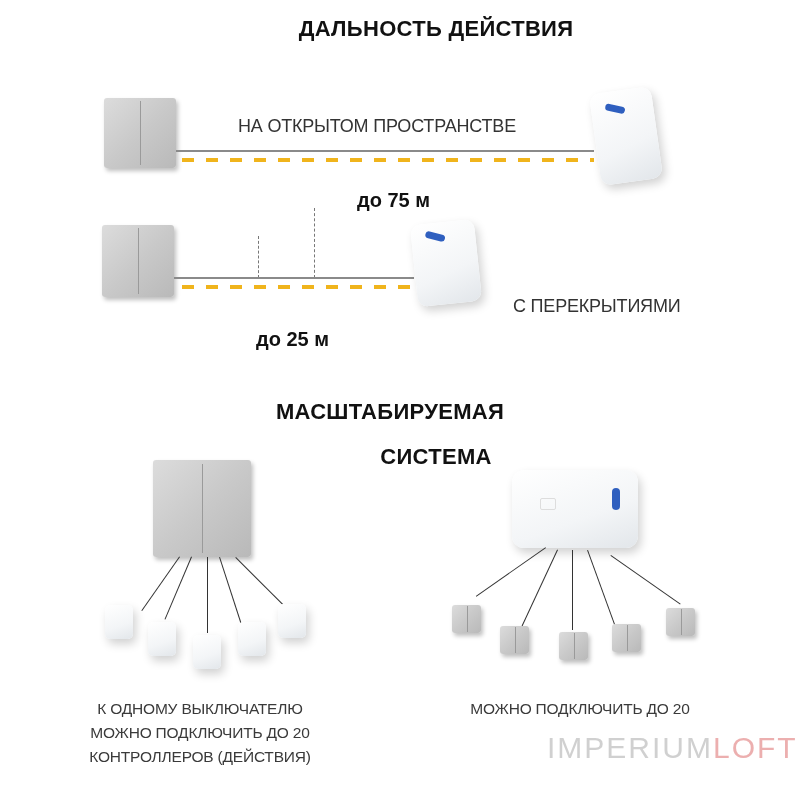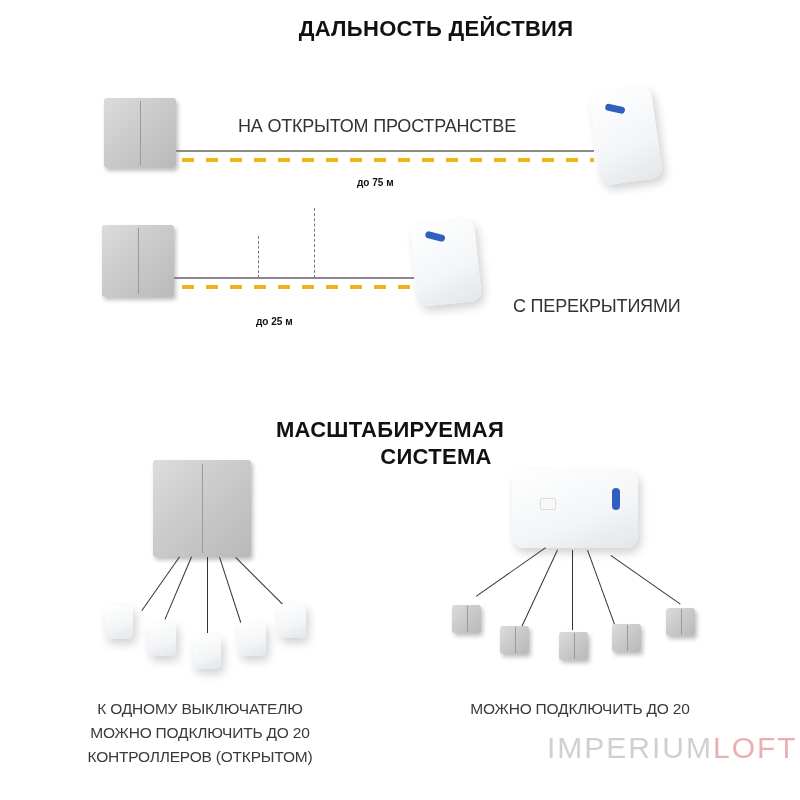--- a/index.html
+++ b/index.html
@@ -1,20 +1,20 @@
 <!DOCTYPE html>
 <html><head>
 <meta charset="utf-8">
 <style>
   html,body{margin:0;padding:0;background:#ffffff;}
   body{width:800px;height:800px;position:relative;overflow:hidden;font-family:"Liberation Sans","DejaVu Sans",sans-serif;color:#1a1a1a;}
   .abs{position:absolute;}
   .h-title{font-weight:700;font-size:22px;letter-spacing:0.3px;text-align:center;color:#111;padding-left:36px;}
   .label-light{font-weight:400;font-size:18px;color:#333;letter-spacing:-0.2px;}
-  .dist{font-weight:700;font-size:10px;color:#111;}
+  .dist{font-weight:700;font-size:20px;color:#111;margin-top:12px;}
   .caption{font-size:15.5px;color:#3a3a3a;text-align:center;line-height:24px;letter-spacing:-0.2px;}
   .line-grey{height:2px;background:#8a8a8a;}
   .dash-yellow{height:4px;background:repeating-linear-gradient(90deg,#f0b41c 0 12px,transparent 12px 24px);}
   .wall{width:0;border-left:1.5px dashed #777;}
   .switch{background:linear-gradient(135deg,#dcdcdc 0%,#c9c9c9 50%,#b9b9b9 100%);border-radius:3px;box-shadow:2px 3px 4px rgba(0,0,0,0.25);}
   .switch::after{content:"";position:absolute;left:50%;top:4%;bottom:4%;width:1px;background:#9a9a9a;}
   .controller{background:linear-gradient(160deg,#ffffff 0%,#f3f5f7 60%,#e2e6ea 100%);border-radius:10px;box-shadow:3px 5px 10px rgba(0,0,0,0.18);}
   .led{position:absolute;background:#2f5fbf;border-radius:4px;}
   .wire{position:absolute;height:1.3px;background:#333;transform-origin:0 0;}
   .watermark{font-size:30px;letter-spacing:2px;color:rgba(200,120,120,0.45);font-weight:300;}
@@ -37,21 +37,21 @@
 <div class="abs wall" style="left:258px;top:236px;height:42px;"></div>
 <div class="abs wall" style="left:314px;top:208px;height:70px;"></div>
 <div class="abs line-grey" style="left:174px;top:277px;width:240px;"></div>
 <div class="abs dash-yellow" style="left:182px;top:285px;width:232px;"></div>
 <div class="abs dist" style="left:256px;top:316px;">до 25 м</div>
 <div class="abs controller" style="left:414px;top:222px;width:64px;height:82px;transform:rotate(-6deg);">
   <div class="led" style="left:14px;top:10px;width:20px;height:7px;transform:rotate(20deg);"></div>
 </div>
 <div class="abs label-light" style="left:513px;top:264px;margin-top:32px;">С ПЕРЕКРЫТИЯМИ</div>
 
-<div class="abs h-title" style="left:0;width:708px;top:417px;">МАСШТАБИРУЕМАЯ</div>
+<div class="abs h-title" style="left:0;width:708px;top:399px;">МАСШТАБИРУЕМАЯ</div>
 <div class="abs h-title" style="left:0;width:800px;top:444px;">СИСТЕМА</div>
 
 <div class="abs" style="left:0;top:0;width:800px;height:800px;">
   <div class="abs switch" style="left:153px;top:460px;width:98px;height:97px;"></div>
   <div class="wire" style="left:180px;top:557px;width:66px;transform:rotate(125deg);"></div>
   <div class="wire" style="left:192px;top:557px;width:68px;transform:rotate(113deg);"></div>
   <div class="wire" style="left:208px;top:557px;width:76px;transform:rotate(90deg);"></div>
   <div class="wire" style="left:220px;top:557px;width:70px;transform:rotate(72deg);"></div>
   <div class="wire" style="left:236px;top:557px;width:80px;transform:rotate(45deg);"></div>
   <div class="abs controller" style="left:105px;top:605px;width:28px;height:34px;border-radius:5px;"></div>
@@ -74,21 +74,21 @@
   <div class="abs switch" style="left:452px;top:605px;width:29px;height:28px;"></div>
   <div class="abs switch" style="left:500px;top:626px;width:29px;height:28px;"></div>
   <div class="abs switch" style="left:559px;top:632px;width:29px;height:28px;"></div>
   <div class="abs switch" style="left:612px;top:624px;width:29px;height:28px;"></div>
   <div class="abs switch" style="left:666px;top:608px;width:29px;height:28px;"></div>
 </div>
 
 <div class="abs caption" style="left:40px;width:320px;top:697px;">
   <div>К ОДНОМУ ВЫКЛЮЧАТЕЛЮ</div>
   <div>МОЖНО ПОДКЛЮЧИТЬ ДО 20</div>
-  <div>КОНТРОЛЛЕРОВ (ОТКРЫТОМ)</div>
+  <div>КОНТРОЛЛЕРОВ (ДЕЙСТВИЯ)</div>
 </div>
 <div class="abs caption" style="left:420px;width:320px;top:697px;">
   <div>МОЖНО ПОДКЛЮЧИТЬ ДО 20</div>
 </div>
 
 <div class="abs watermark" style="left:538px;top:731px;margin-left:9px;">
   <span style="color:rgba(150,150,150,0.45);">IMPERIUM</span><span style="color:rgba(220,110,110,0.55);">LOFT</span>
 </div>
 
 </body></html>

